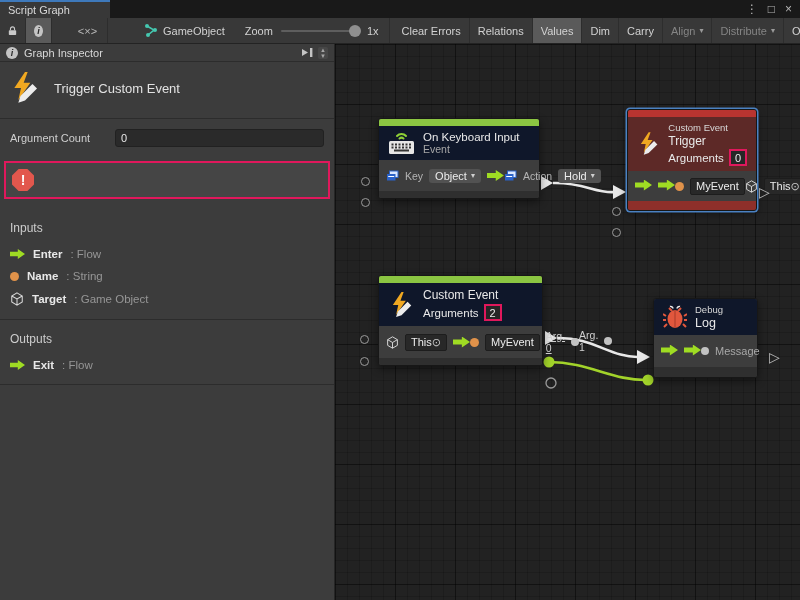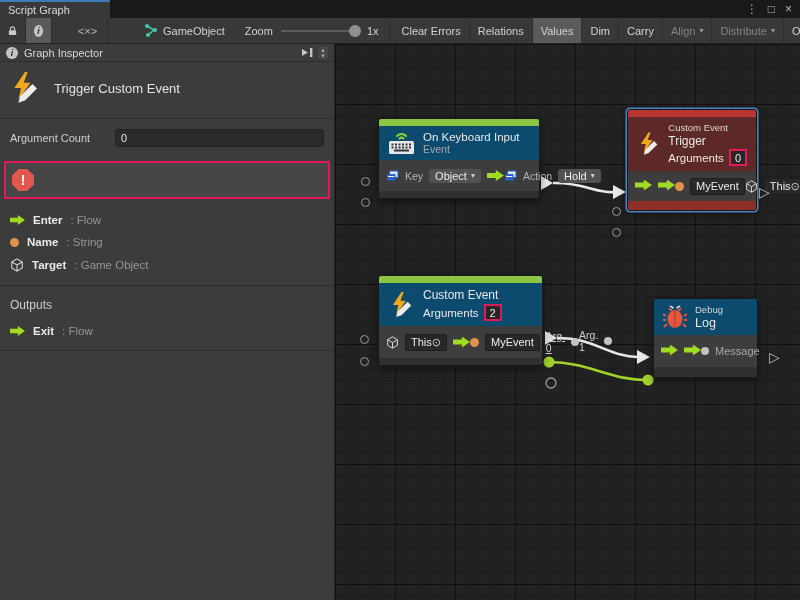--- a/index.html
+++ b/index.html
@@ -62,21 +62,21 @@
               linear-gradient(rgba(0,0,0,.38) 1px, transparent 1px),
               linear-gradient(90deg, rgba(0,0,0,.38) 1px, transparent 1px),
               linear-gradient(rgba(0,0,0,.16) 1px, transparent 1px),
               linear-gradient(90deg, rgba(0,0,0,.16) 1px, transparent 1px);
             background-size:60px 60px,60px 60px,12px 12px,12px 12px; }
   .wires { position:absolute; left:0; top:0; z-index:1; }
 
   .node { position:absolute; z-index:2; background:#3d3d3d; border:1px solid #171717; border-radius:3px;
           box-shadow:0 3px 8px rgba(0,0,0,.45); color:#e2e2e2; }
   .node .topbar { height:7px; border-radius:2px 2px 0 0; }
-  .node .header { background:#0c4a6e; display:flex; align-items:center; gap:8px; padding:5px 9px; }
+  .node .header { background:#0f172a; display:flex; align-items:center; gap:8px; padding:5px 9px; }
   .node .hcol { display:flex; flex-direction:column; }
   .node .body { padding:5px 7px; display:flex; flex-direction:row; }
   .node .footer { height:7px; background:#2f2f2f; border-radius:0 0 2px 2px; }
   .prow { display:flex; align-items:center; gap:6px; height:21px; }
   .flow-arrow { width:17px; height:11px; background:#9fdc23;
                 clip-path:polygon(0 28%,52% 28%,52% 0,100% 50%,52% 100%,52% 72%,0 72%); }
   .dd { background:#525252; border-radius:3px; padding:1px 6px; font-size:11px; color:#ececec;
         display:flex; align-items:center; gap:4px; }
   .dd .caret { margin-left:0; color:#cfcfcf; }
   .nfield { background:#282828; border:1px solid #1d1d1d; border-radius:2px; font-size:11px; color:#ececec;
@@ -207,20 +207,21 @@
         <span>0</span>
       </div>
     </div>
 
     <div class="error-box">
       <div class="octagon">
         <span>!</span>
       </div>
     </div>
 
+    <div class="section-h">Inputs</div>
 
     <div class="pin-row">
       <span class="flow-arrow" style="width:15px;height:10px;"></span>
       <span class="nm">Enter</span>
       <span class="ty">: Flow</span>
     </div>
     <div class="pin-row">
       <span class="dot orange"></span>
       <span class="nm">Name</span>
       <span class="ty">: String</span>

